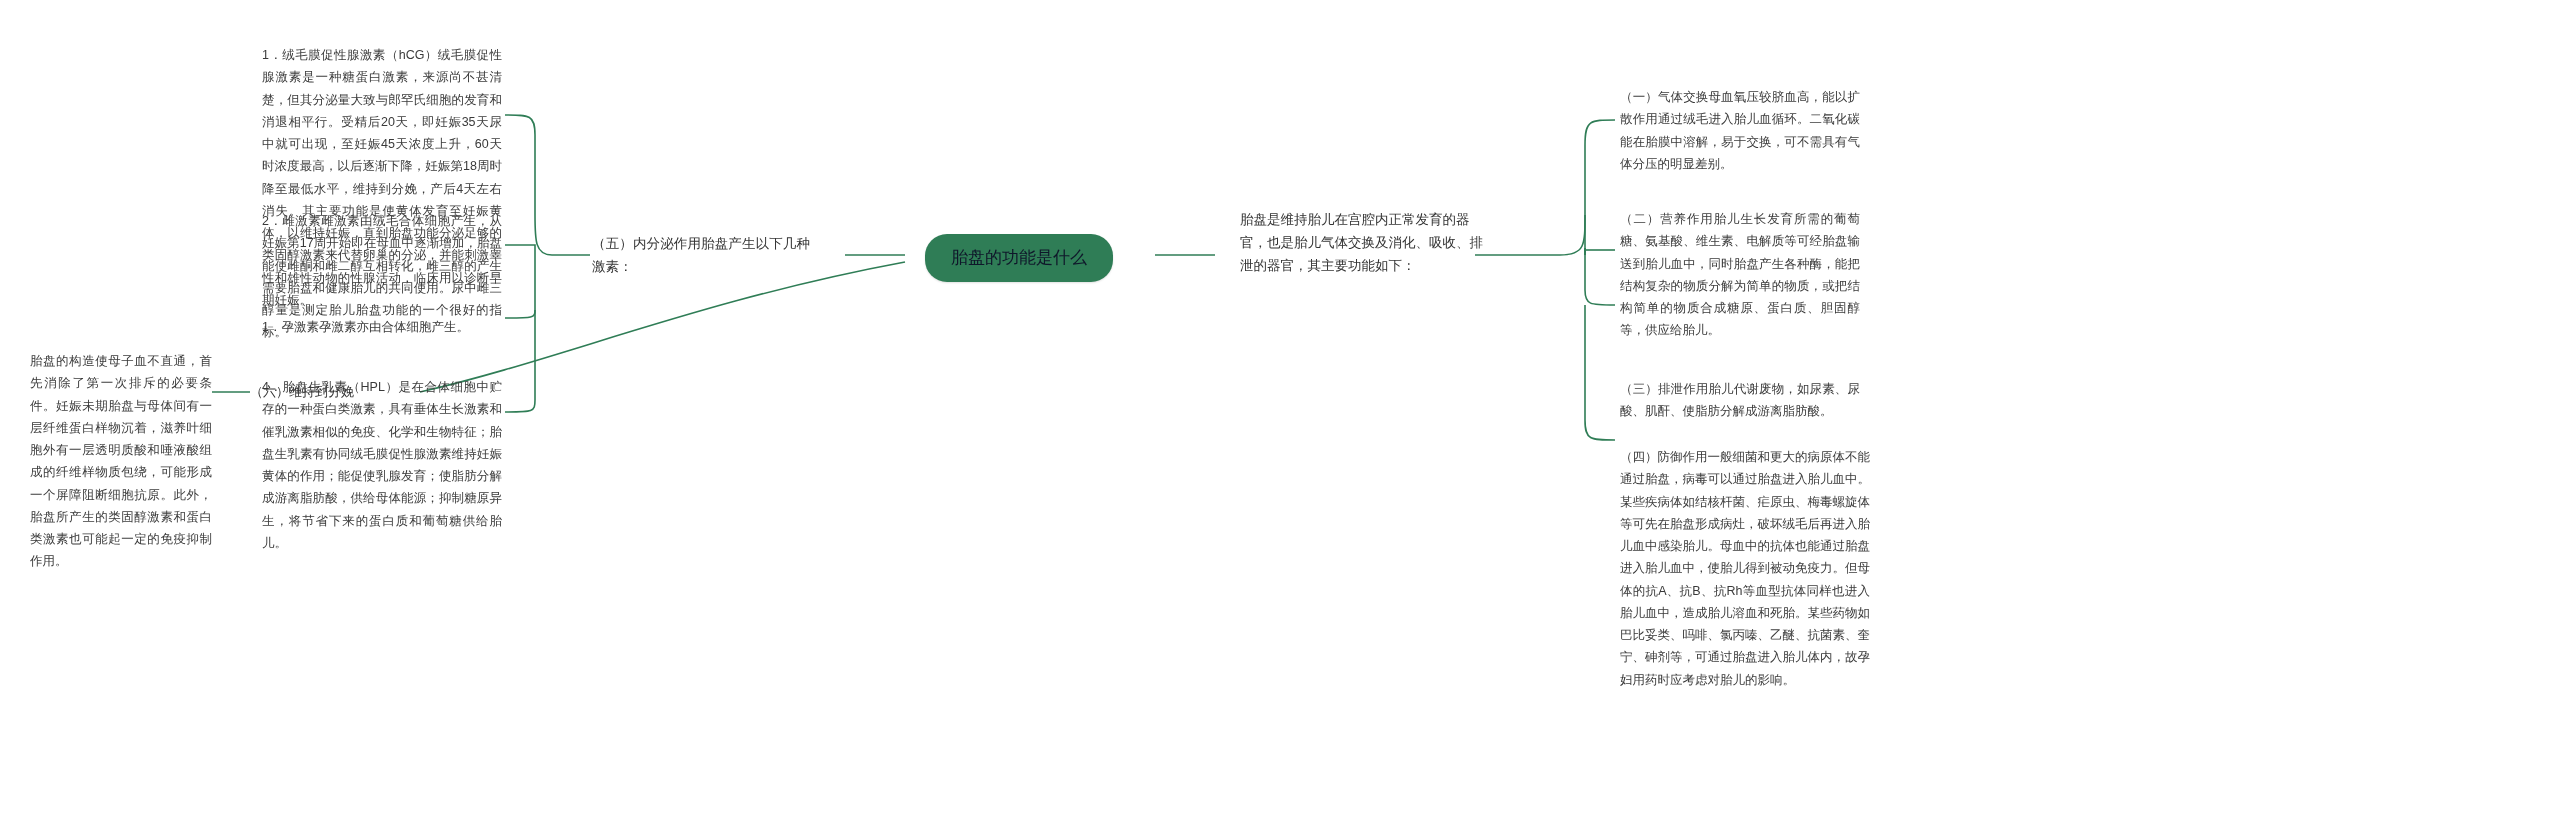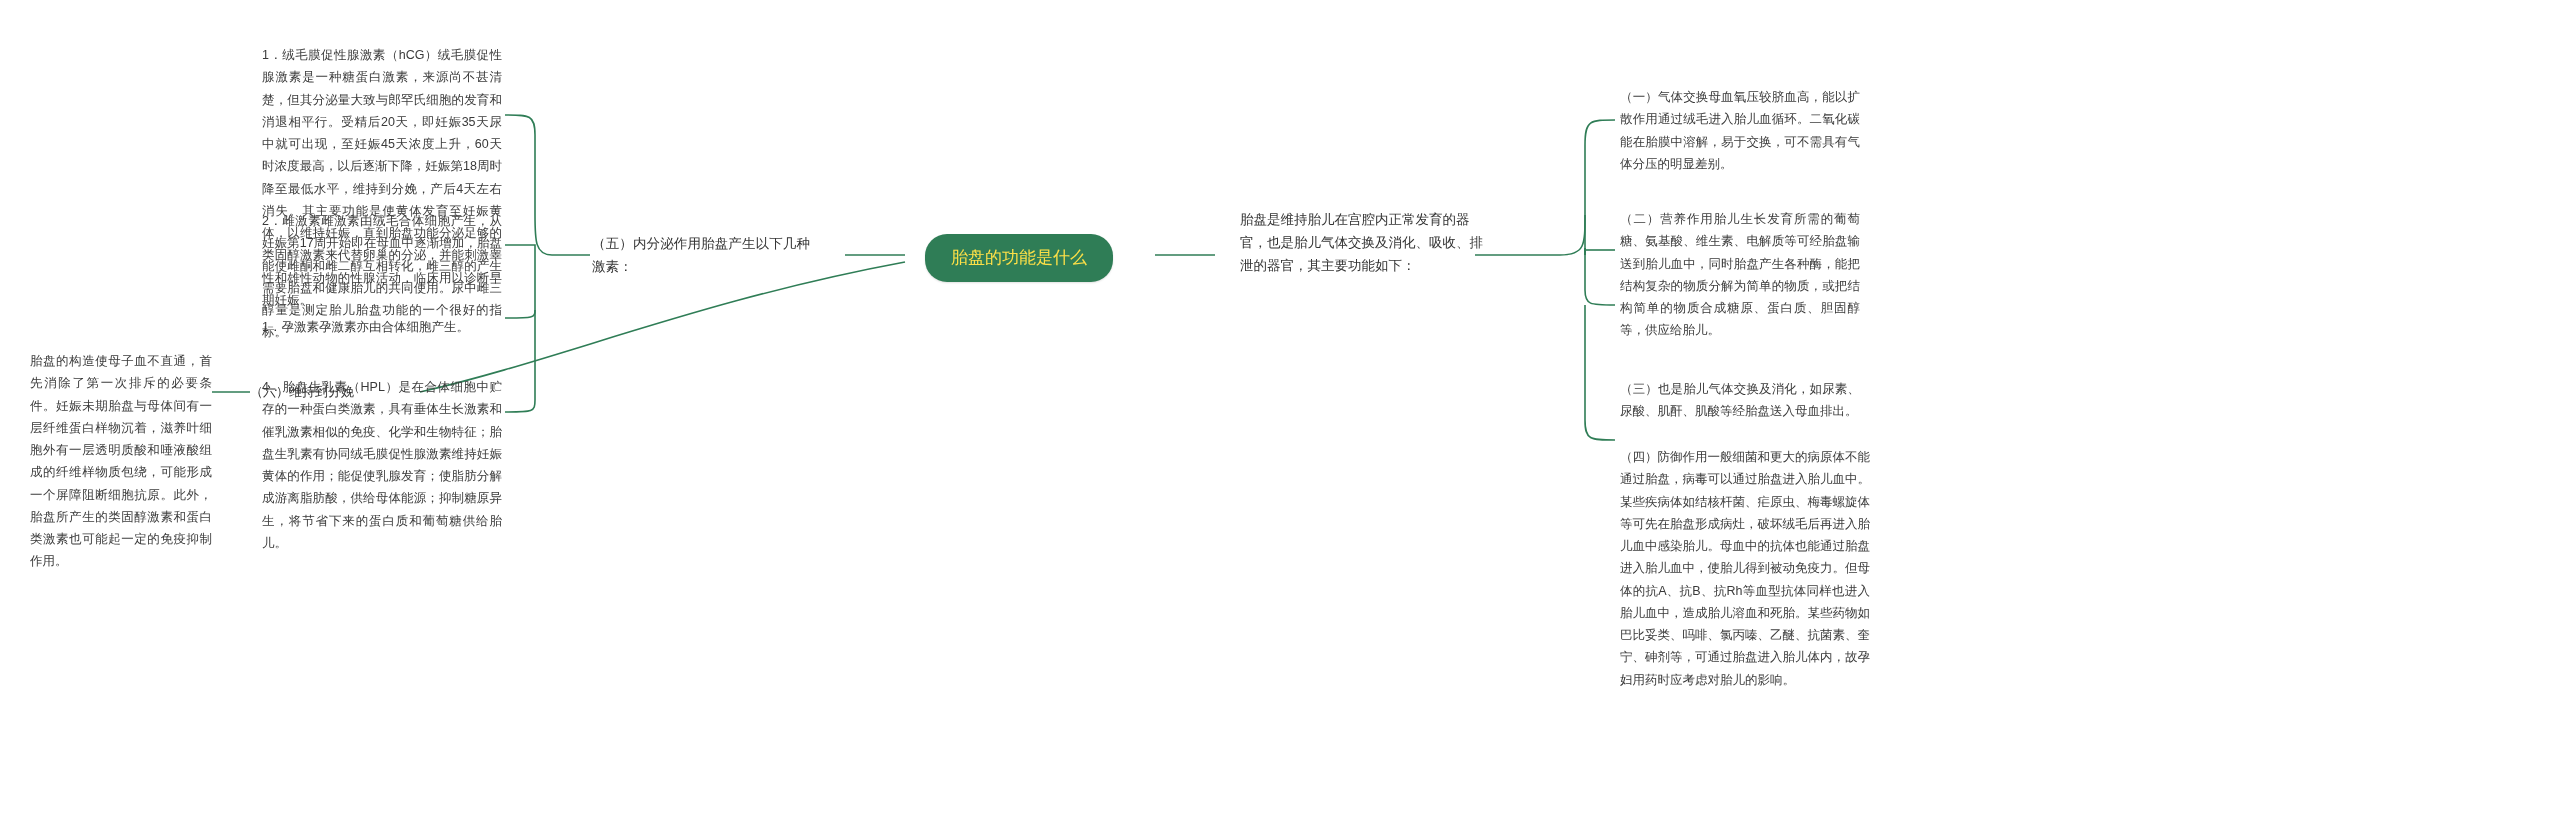--- a/index.html
+++ b/index.html
@@ -26,21 +26,21 @@
     width: 2560px;
     height: 837px;
     pointer-events: none;
   }
   .node {
     position: absolute;
     box-sizing: border-box;
   }
   .root-node {
     background: #2f7d56;
-    color: #fde047;
+    color: #0f172a;
     border-radius: 22px;
     padding: 11px 26px;
     font-size: 17px;
     line-height: 1.5;
     white-space: nowrap;
     box-shadow: 0 1px 2px rgba(0,0,0,0.12);
   }
   .branch-node {
     font-size: 13.5px;
     line-height: 1.72;
@@ -111,21 +111,21 @@
 
   <div class="node leaf-node" style="left:1620px; top:78px; width:240px;">
     <span>（一）气体交换母血氧压较脐血高，能以扩散作用通过绒毛进入胎儿血循环。二氧化碳能在胎膜中溶解，易于交换，可不需具有气体分压的明显差别。</span>
   </div>
 
   <div class="node leaf-node" style="left:1620px; top:200px; width:240px;">
     <span>（二）营养作用胎儿生长发育所需的葡萄糖、氨基酸、维生素、电解质等可经胎盘输送到胎儿血中，同时胎盘产生各种酶，能把结构复杂的物质分解为简单的物质，或把结构简单的物质合成糖原、蛋白质、胆固醇等，供应给胎儿。</span>
   </div>
 
   <div class="node leaf-node" style="left:1620px; top:370px; width:240px;">
-    <span>（三）也是胎儿气体交换及消化，如尿素、尿酸、肌酐、肌酸等经胎盘送入母血排出。</span>
+    <span>（三）排泄作用胎儿代谢废物，如尿素、尿酸、肌酐、使脂肪分解成游离脂肪酸。</span>
   </div>
 
   <div class="node leaf-node" style="left:1620px; top:438px; width:250px;">
     <span>（四）防御作用一般细菌和更大的病原体不能通过胎盘，病毒可以通过胎盘进入胎儿血中。某些疾病体如结核杆菌、疟原虫、梅毒螺旋体等可先在胎盘形成病灶，破坏绒毛后再进入胎儿血中感染胎儿。母血中的抗体也能通过胎盘进入胎儿血中，使胎儿得到被动免疫力。但母体的抗A、抗B、抗Rh等血型抗体同样也进入胎儿血中，造成胎儿溶血和死胎。某些药物如巴比妥类、吗啡、氯丙嗪、乙醚、抗菌素、奎宁、砷剂等，可通过胎盘进入胎儿体内，故孕妇用药时应考虑对胎儿的影响。</span>
   </div>
 
   <div class="node branch-node" style="left:592px; top:232px; width:218px;">
     <span>（五）内分泌作用胎盘产生以下几种激素：</span>
   </div>
 

